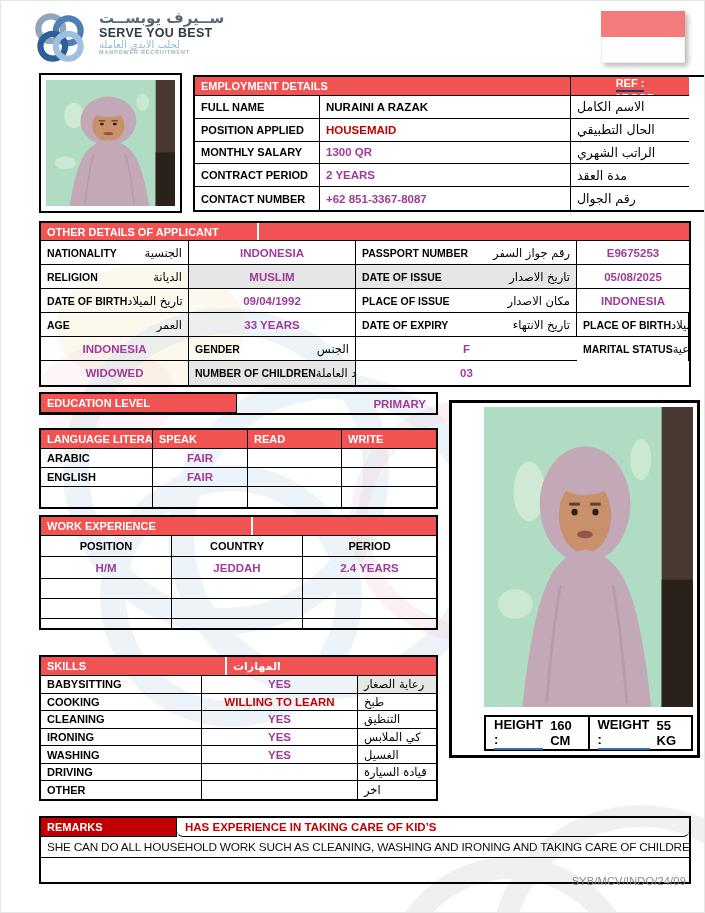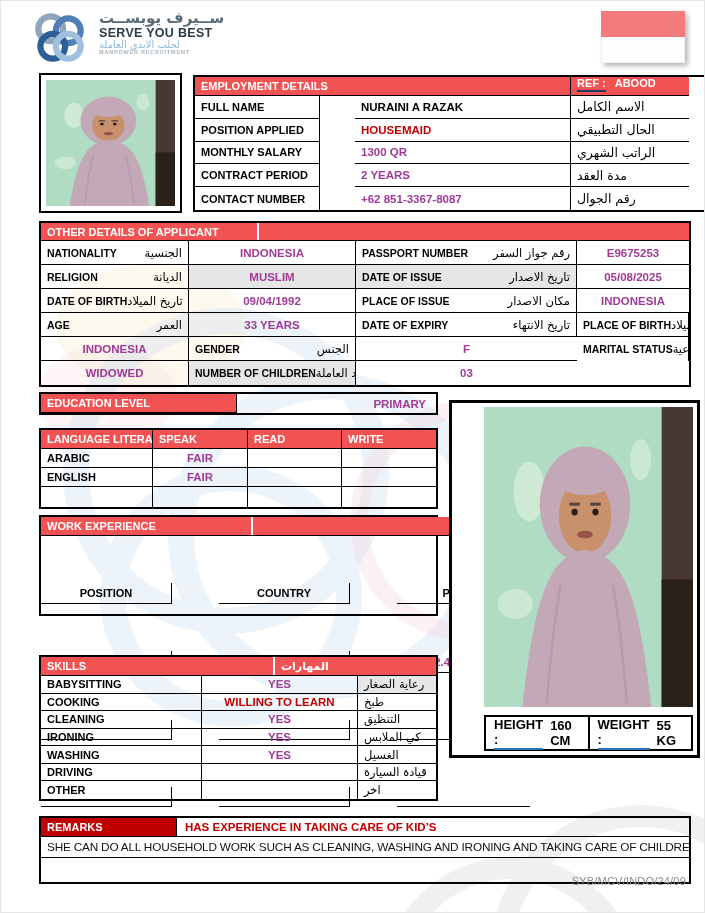--- a/index.html
+++ b/index.html
@@ -23,21 +23,21 @@
   .nb{border-bottom:none;}
   .hdr{background:var(--red);color:#fff;font-weight:700;font-size:11px;}
   .hdr-flex{display:flex;align-items:stretch;padding:0;background:transparent;}
   .hdr-seg{background:var(--red);color:#fff;font-weight:700;font-size:11px;
            display:flex;align-items:center;padding:0 6px;box-sizing:border-box;}
   .hdr-gap{width:2px;background:#fff;}
   .lbl{font-weight:700;font-size:11px;color:#000;}
   .val{justify-content:center;font-weight:700;font-size:11.5px;color:var(--purple);}
   .v-black{color:#000;}
   .v-red{color:var(--darkred);}
-  .v-left{justify-content:flex-start;margin-left:35px;}
+  .v-left{justify-content:flex-start;}
   .ar{justify-content:flex-end;direction:rtl;font-size:12.5px;font-weight:400;color:#000;
       font-family:"DejaVu Sans",sans-serif;}
   .ar-sm{font-size:11.5px;}
   .graybg{background:var(--graycell);}
   .split{justify-content:space-between;}
   .split .en{font-weight:700;font-size:10.5px;}
   .split .arr{direction:rtl;font-size:11.5px;font-family:"DejaVu Sans",sans-serif;}
 
   
   .logo-wrap{left:28px;top:6px;display:flex;gap:8px;align-items:flex-start;}
@@ -57,21 +57,21 @@
              align-items:center;justify-content:center;}
   .photo-box-lg{border:3px solid #000;background:#fff;box-sizing:border-box;display:flex;
                 flex-direction:column;align-items:stretch;padding:4px;}
   .hw-row{display:flex;border:2px solid #000;margin-top:8px;height:32px;}
   .hw-cell{flex:1;display:flex;align-items:center;justify-content:flex-start;padding:0 8px;
            font-weight:700;font-size:13px;color:#000;}
   .hw-cell + .hw-cell{border-left:2px solid #000;}
   .u-blue{border-bottom:2px solid #2E74B5;padding-bottom:1px;}
   .hw-val{margin-left:7px;}
 
-  .ref-wrap{display:flex;align-items:flex-start;}
+  .ref-wrap{display:flex;align-items:center;flex-direction:column;}
   .u-navy{border-bottom:2px solid #203864;padding-bottom:1px;}
   .ref-val{margin-left:9px;}
 
   .footer-ref{right:18px;top:874px;color:#8A8A8A;font-size:11px;letter-spacing:.2px;}
   .remark-note{font-size:11.8px;font-weight:400;color:#111;letter-spacing:-0.2px;}
   .remark-hl{color:var(--darkred);font-weight:700;font-size:11.5px;}
   .darkred-bar{background:var(--darkred);color:#fff;font-weight:700;font-size:11px;}
 </style>
 </head>
 <body>
@@ -270,22 +270,22 @@
     <div class="c val">FAIR</div>
     <div class="c val"></div>
     <div class="c val nr"></div>
 
     <div class="c lbl nb"></div>
     <div class="c val nb"></div>
     <div class="c val nb"></div>
     <div class="c val nr nb"></div>
   </div>
 
-  <div class="t" style="left:38px;top:514px;width:399px;height:101px;
-       grid-template-columns:131px 131px 133px;grid-template-rows:19px 21px 22px 20px 20px 1fr;gap:47px;">
+  <div class="t" style="left:38px;top:514px;width:399px;height:115px;
+       grid-template-columns:131px 131px 133px;grid-template-rows:19px 21px 22px 20px 20px 1fr;">
 
     <div class="c hdr-flex nr" style="grid-column:1/-1;border-bottom:1px solid #000;">
       <div class="hdr-seg" style="width:210px;">
         <span>WORK EXPERIENCE</span>
       </div>
       <div class="hdr-gap"></div>
       <div class="hdr-seg" style="flex:1;"></div>
     </div>
 
     <div class="c lbl" style="justify-content:center;">POSITION</div>
@@ -338,21 +338,21 @@
         <span class="u-blue">WEIGHT :</span>
         <span class="hw-val">55 KG</span>
       </div>
     </div>
   </div>
 
   <div class="t" style="left:38px;top:654px;width:399px;height:146px;
        grid-template-columns:161px 156px 78px;grid-template-rows:19px repeat(7,1fr);">
 
     <div class="c hdr-flex nr" style="grid-column:1/-1;border-bottom:1px solid #000;">
-      <div class="hdr-seg" style="width:232px;">
+      <div class="hdr-seg" style="width:184px;">
         <span>SKILLS</span>
       </div>
       <div class="hdr-gap"></div>
       <div class="hdr-seg" style="flex:1;justify-content:flex-end;direction:rtl;font-family:'DejaVu Sans',sans-serif;">المهارات</div>
     </div>
 
     <div class="c lbl">BABYSITTING</div>
     <div class="c val">YES</div>
     <div class="c ar ar-sm nr graybg">رعاية الصغار</div>
 
@@ -379,20 +379,20 @@
     <div class="c lbl nb">OTHER</div>
     <div class="c val nb"></div>
     <div class="c ar ar-sm nr nb">اخر</div>
   </div>
 
   <div class="t" style="left:38px;top:815px;width:652px;height:68px;
        grid-template-columns:136px 1fr;grid-template-rows:19px 21px 1fr;">
     <div class="c darkred-bar">
       <span>REMARKS</span>
     </div>
-    <div class="c remark-hl nr" style="padding-left:8px;">HAS EXPERIENCE IN TAKING CARE OF KID’S</div>
+    <div class="c remark-hl nr" style="padding-left:8px;border-radius:6px;">HAS EXPERIENCE IN TAKING CARE OF KID’S</div>
     <div class="c remark-note nr" style="grid-column:1/-1;padding-left:6px;">SHE CAN DO ALL HOUSEHOLD WORK SUCH AS CLEANING, WASHING AND IRONING AND TAKING CARE OF CHILDREN.</div>
     <div class="c nr nb" style="grid-column:1/-1;"></div>
   </div>
 
   <div class="abs footer-ref">SYB/MCV/INDO/24/09</div>
 
 </div>
 
 </body></html>

